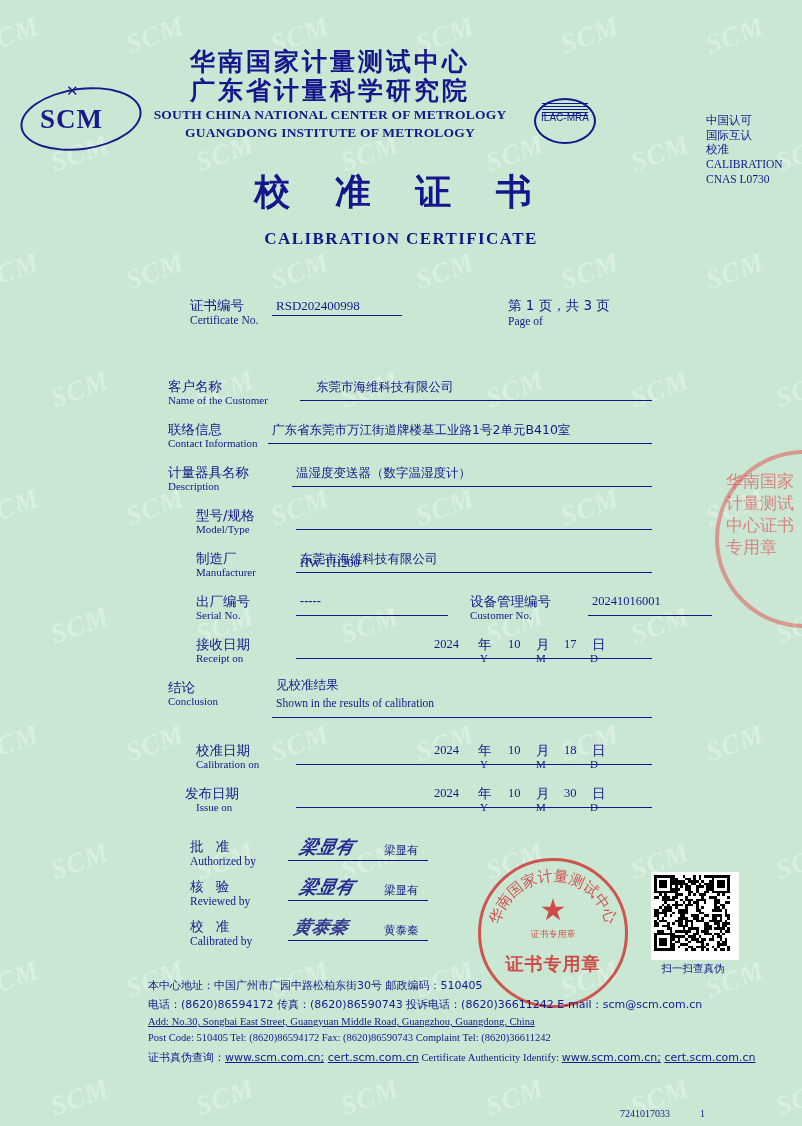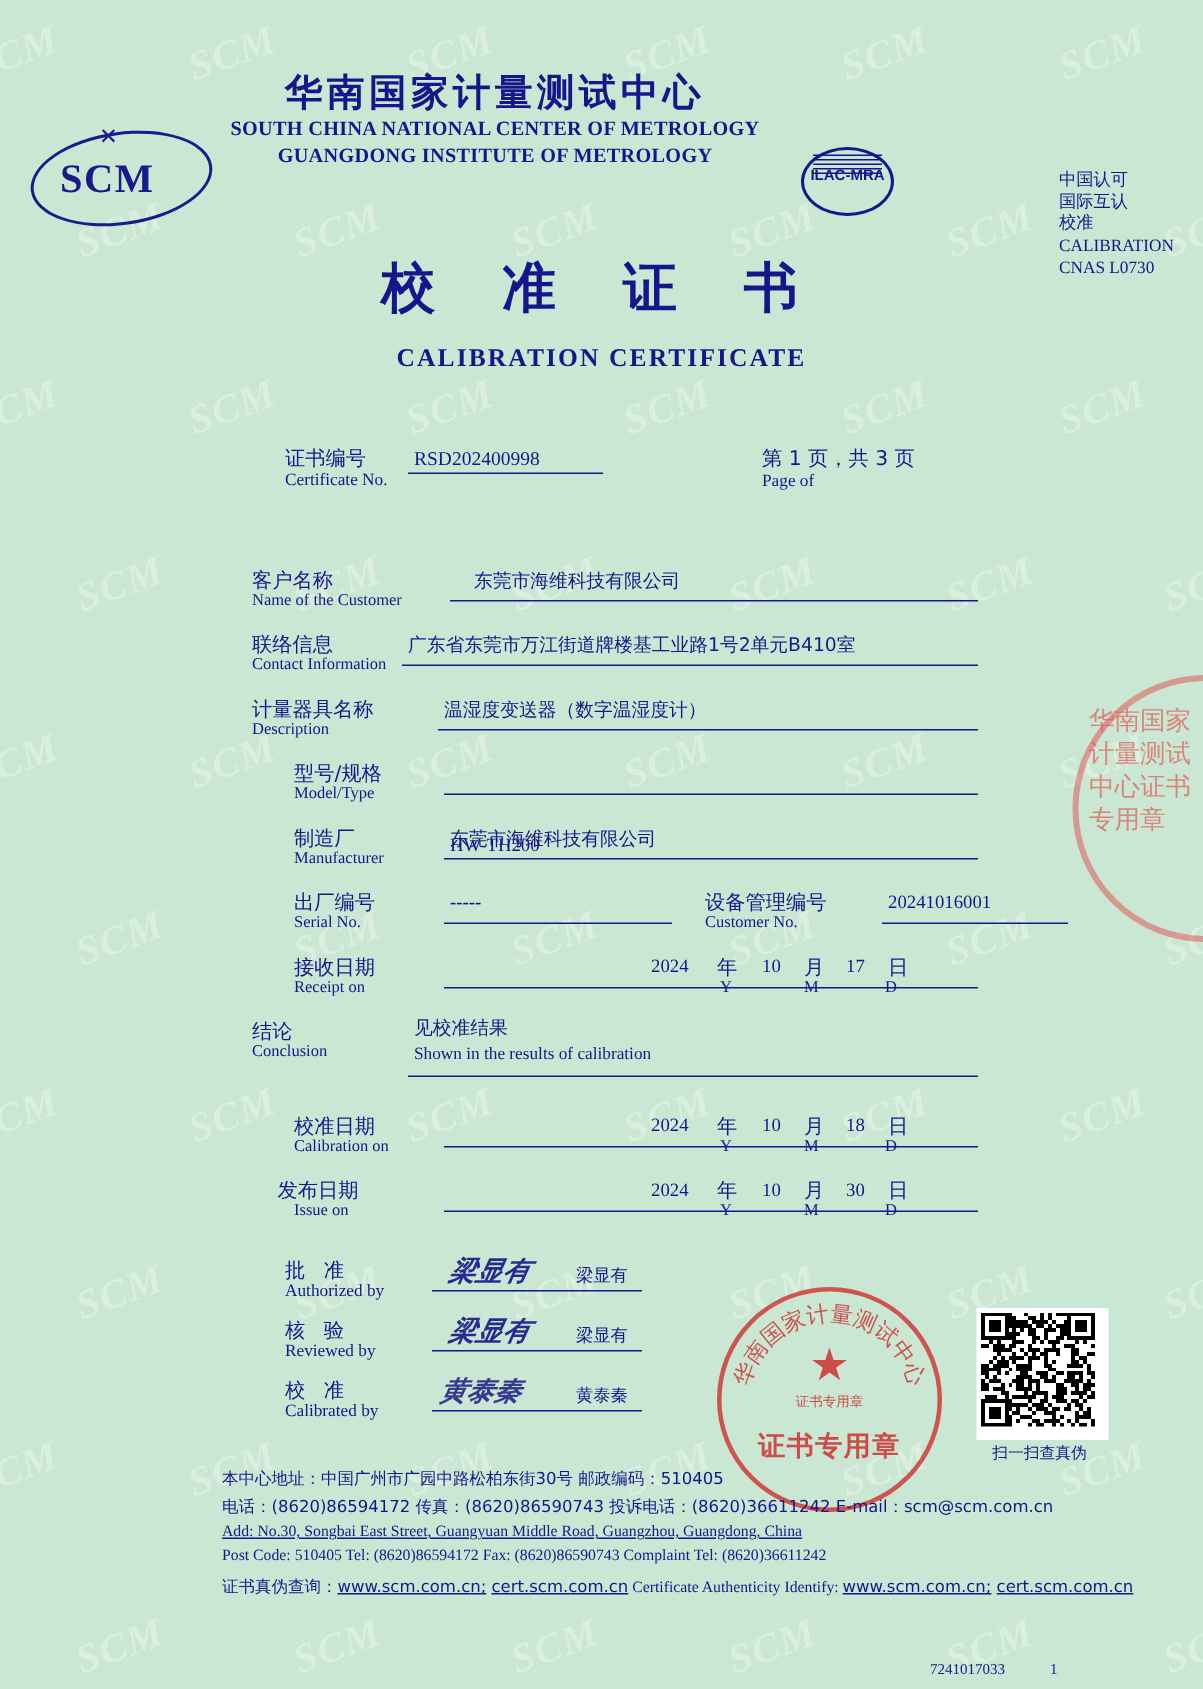--- a/index.html
+++ b/index.html
@@ -29,21 +29,21 @@
 
   .titleblock{position:absolute;left:120px;top:8px;width:420px;text-align:center;}
   .cn1{font-size:25px;font-weight:bold;letter-spacing:3px;line-height:1.15;
        font-family:"DejaVu Sans",sans-serif;color:#16168c;}
   .en1{font-size:13.5px;font-weight:bold;letter-spacing:0.2px;line-height:1.35;
        font-family:"Liberation Serif",serif;color:#16168c;}
 
   .ilac{position:absolute;left:534px;top:58px;width:62px;height:46px;}
   .ilac-ell{position:absolute;inset:0;border:2px solid #16168c;border-radius:50%;}
   .ilac-txt{position:absolute;left:0;top:14px;width:62px;text-align:center;
-     font-size:10px;font-weight:bold;font-family:"Liberation Sans",sans-serif;color:#16168c;}
+     font-size:10px;font-weight:normal;font-family:"Liberation Sans",sans-serif;color:#16168c;}
   .ilac-lines{position:absolute;left:8px;top:5px;width:46px;height:10px;}
   .ilac-lines i{display:block;height:1px;background:#16168c;margin-bottom:2px;}
 
   .cnas{position:absolute;left:598px;top:52px;width:104px;height:56px;}
   .cnas-ring{position:absolute;left:0;top:0;width:52px;height:52px;border:3px solid #16168c;border-radius:50%;}
   .cnas-ring:after{content:"";position:absolute;left:9px;top:9px;width:26px;height:26px;
      border:3px solid #16168c;border-radius:50%;}
   .cnas-word{position:absolute;left:30px;top:12px;font-size:25px;font-weight:bold;
      font-family:"Liberation Sans",sans-serif;color:#16168c;letter-spacing:-1px;}
   .cnas-text{position:absolute;left:706px;top:52px;width:92px;font-size:11.5px;line-height:1.28;
@@ -187,20 +187,21 @@
   <div class="header">
 
     <div class="scm-logo">
       <div class="scm-ellipse"></div>
       <div class="scm-x">✕</div>
       <div class="scm-text">SCM</div>
     </div>
 
     <div class="titleblock">
       <div class="cn1">华南国家计量测试中心</div>
+      <div class="cn1">广东省计量科学研究院</div>
       <div class="en1">SOUTH CHINA NATIONAL CENTER OF METROLOGY</div>
       <div class="en1">GUANGDONG INSTITUTE OF METROLOGY</div>
     </div>
 
     <div class="ilac">
       <div class="ilac-ell"></div>
       <div class="ilac-lines">
           <i></i>
           <i></i>
           <i></i>

